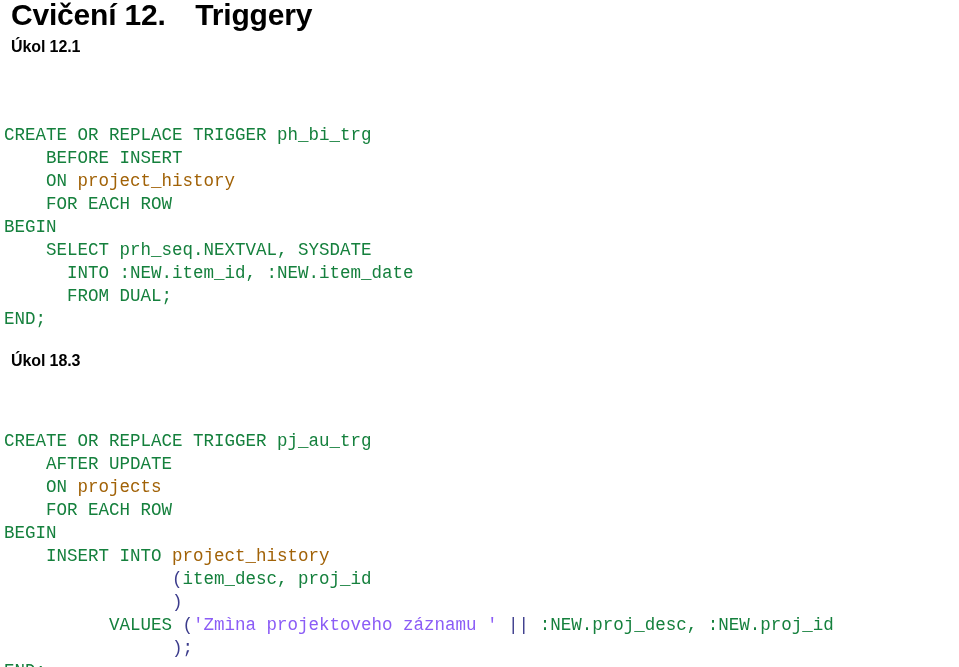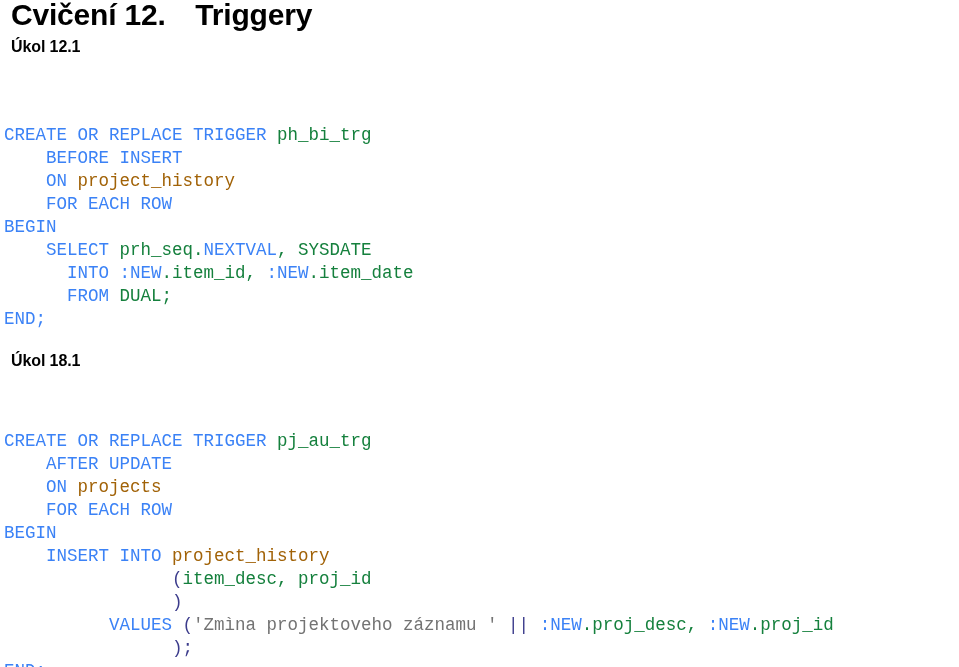--- a/index.html
+++ b/index.html
@@ -57,34 +57,34 @@
   .code-1 { top: 106px; }
   .code-2 { top: 412px; }
 
   .code-block .ln {
     display: block;
     height: 23px;
     white-space: pre;
   }
 
   
-  .kw   { color: #3b82f6; }
+  .kw   { color: #15803d; }
   .tbl  { color: #a16207; }
-  .str  { color: #737373; }
+  .str  { color: #8b5cf6; }
   .id   { color: #15803d; }
   .op   { color: #3c3c8c; }
 </style>
 </head>
 <body>
 
 <div class="page">
 
   <div class="doc-title">Cvičení 12. Triggery</div>
 
   <div class="section-heading heading-1">Úkol 12.1</div>
 
   <pre class="code-block code-1"><span class="ln"><span class="kw">CREATE OR REPLACE TRIGGER </span><span class="id">ph_bi_trg</span></span><span class="ln"><span class="kw">    BEFORE INSERT</span></span><span class="ln"><span class="kw">    ON </span><span class="tbl">project_history</span></span><span class="ln"><span class="kw">    FOR EACH ROW</span></span><span class="ln"><span class="kw">BEGIN</span></span><span class="ln"><span class="kw">    SELECT </span><span class="id">prh_seq.</span><span class="kw">NEXTVAL</span><span class="id">, SYSDATE</span></span><span class="ln"><span class="kw">      INTO </span><span class="kw">:NEW</span><span class="id">.item_id, </span><span class="kw">:NEW</span><span class="id">.item_date</span></span><span class="ln"><span class="kw">      FROM </span><span class="id">DUAL;</span></span><span class="ln"><span class="kw">END;</span></span></pre>
 
-  <div class="section-heading heading-2">Úkol 18.1</div>
+  <div class="section-heading heading-2">Úkol 18.3</div>
 
   <pre class="code-block code-2"><span class="ln"><span class="kw">CREATE OR REPLACE TRIGGER </span><span class="id">pj_au_trg</span></span><span class="ln"><span class="kw">    AFTER UPDATE</span></span><span class="ln"><span class="kw">    ON </span><span class="tbl">projects</span></span><span class="ln"><span class="kw">    FOR EACH ROW</span></span><span class="ln"><span class="kw">BEGIN</span></span><span class="ln"><span class="kw">    INSERT INTO </span><span class="tbl">project_history</span></span><span class="ln"><span class="id">                </span><span class="op">(</span><span class="id">item_desc, proj_id</span></span><span class="ln"><span class="id">                </span><span class="op">)</span></span><span class="ln"><span class="kw">          VALUES </span><span class="op">(</span><span class="str">'Zmìna projektoveho záznamu '</span><span class="op"> || </span><span class="kw">:NEW</span><span class="id">.proj_desc, </span><span class="kw">:NEW</span><span class="id">.proj_id</span></span><span class="ln"><span class="id">                </span><span class="op">);</span></span><span class="ln"><span class="kw">END;</span></span></pre>
 
 </div>
 
 </body></html>

